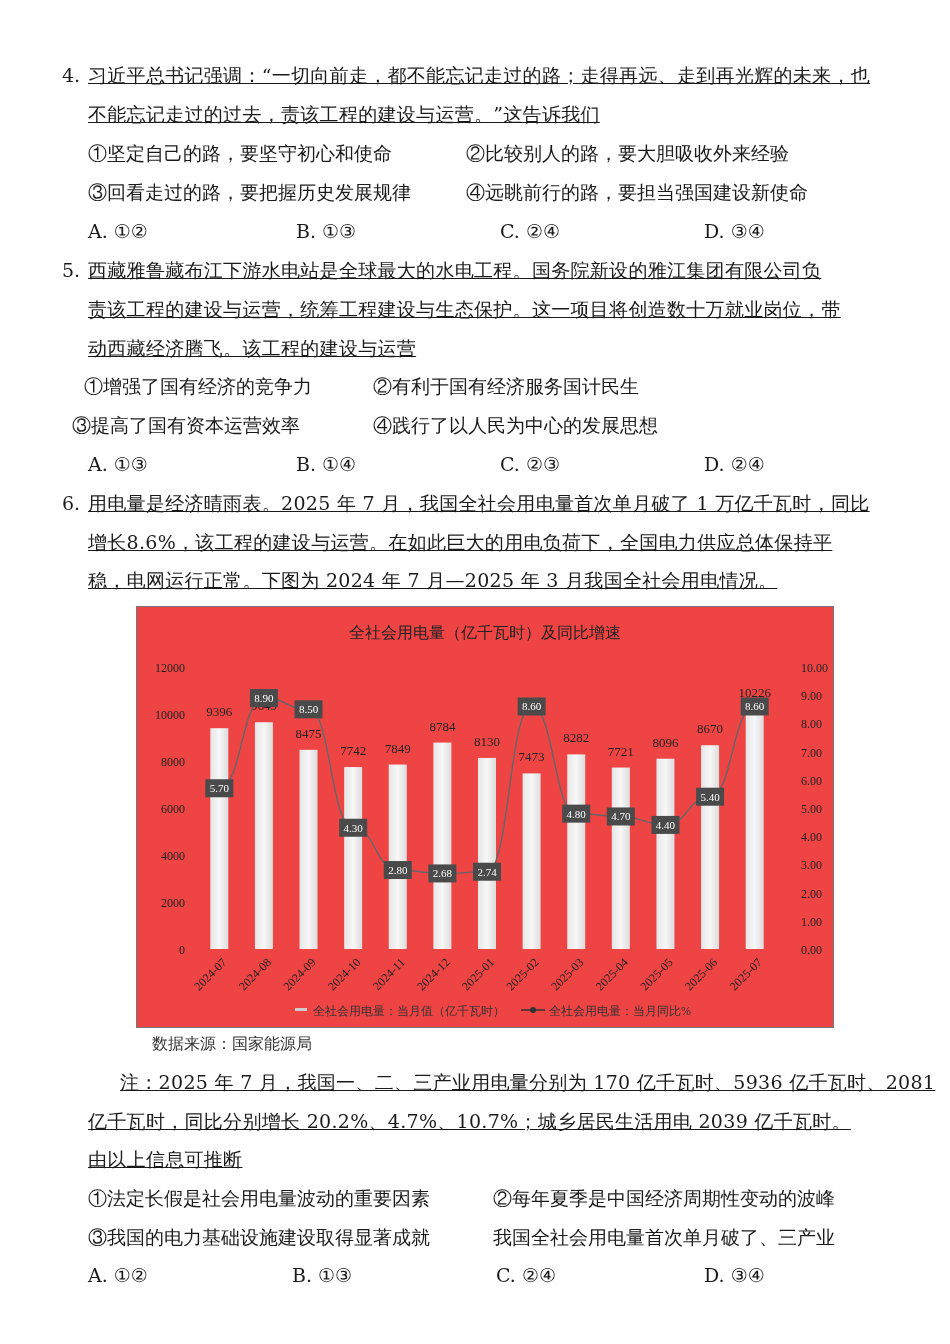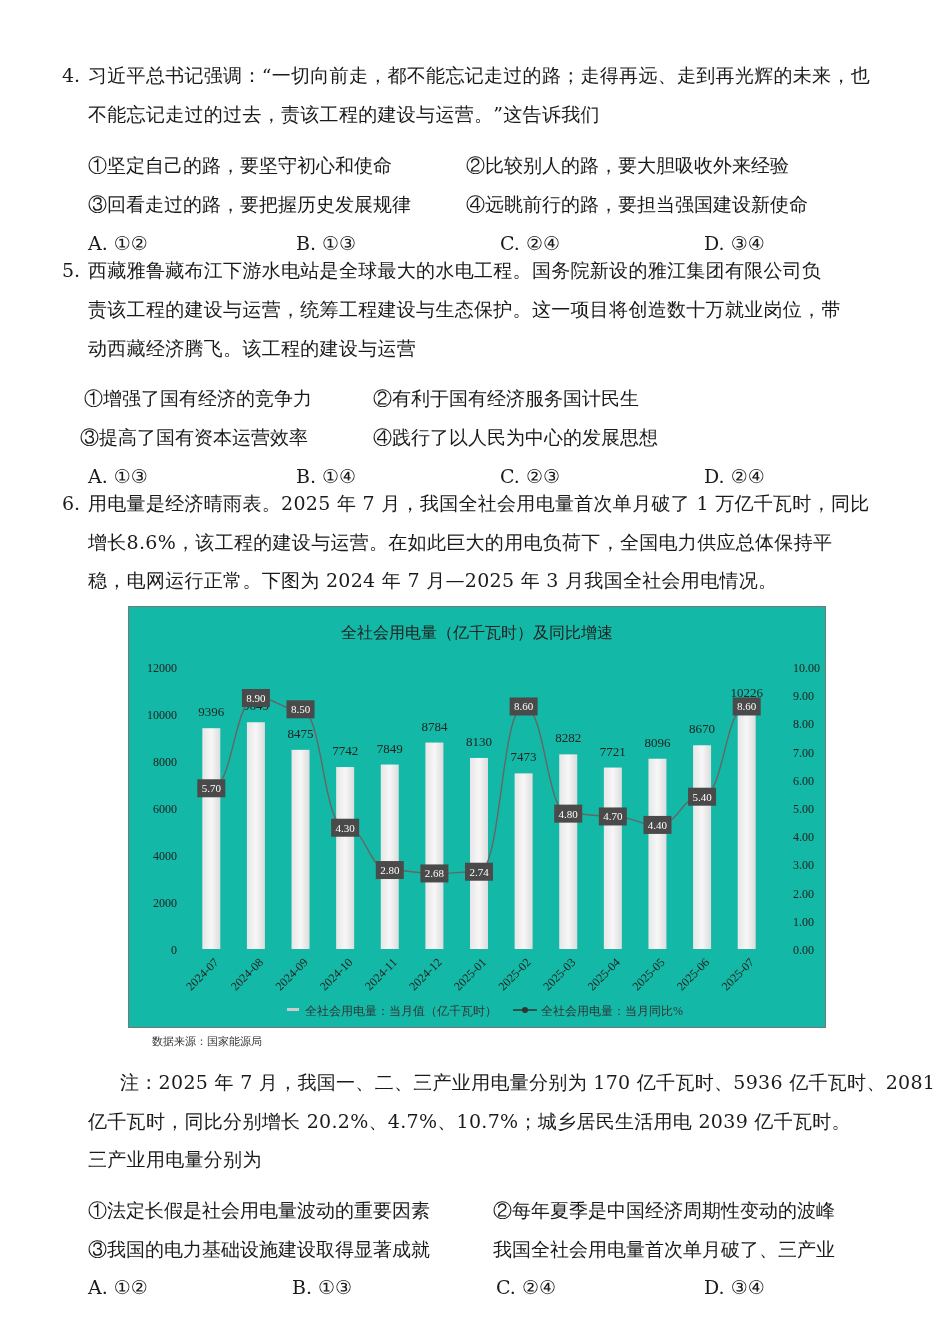--- a/index.html
+++ b/index.html
@@ -1,23 +1,23 @@
 <!DOCTYPE html>
 <html><head>
 <meta charset="utf-8">
 <style>
   html, body { margin:0; padding:0; background:#ffffff; }
   body { width:950px; height:1344px; position:relative; overflow:hidden;
          font-family:"DejaVu Serif","Liberation Serif",serif; color:#1a1a1a; }
-  .line { position:absolute; left:88px; font-size:19px; line-height:24px; white-space:nowrap; letter-spacing:0.3px; }
+  .line { position:absolute; left:88px; font-size:19px; line-height:24px; white-space:nowrap; letter-spacing:0.3px;text-decoration:underline; }
   .qnum { position:absolute; left:62px; font-size:19px; line-height:24px; }
-  .opt { position:absolute; font-size:19px; line-height:24px; white-space:nowrap;margin-top:12px; }
-  .chart-box { position:absolute; left:128px; top:606px; width:696px; height:420px; border:1.5px solid #777; background:#14b8a6; }
+  .opt { position:absolute; font-size:19px; line-height:24px; white-space:nowrap; }
+  .chart-box { position:absolute; left:136px; top:606px; width:696px; height:420px; border:1.5px solid #777; background:#ef4444; }
   .chart-title { position:absolute; left:0; right:0; top:16px; text-align:center; font-family:"DejaVu Sans","Liberation Sans",sans-serif; font-size:16px; color:#222; }
-  .source { position:absolute; left:152px; top:1034px; font-size:11px; color:#333; font-family:"DejaVu Serif",serif; }
+  .source { position:absolute; left:152px; top:1034px; font-size:16px; color:#333; font-family:"DejaVu Serif",serif; }
   svg text { font-family:"Liberation Serif","DejaVu Serif",serif; }
 </style>
 </head>
 <body>
 
 <div>
   <span class="qnum" style="top:63px">4.</span>
   <div class="line" style="top:63px">习近平总书记强调：“一切向前走，都不能忘记走过的路；走得再远、走到再光辉的未来，也</div>
   <div class="line" style="top:102px">不能忘记走过的过去，责该工程的建设与运营。”这告诉我们</div>
   <div class="opt" style="left:88px;top:141px">①坚定自己的路，要坚守初心和使命</div>
@@ -30,21 +30,21 @@
   <div class="opt" style="left:704px;top:219px">D. ③④</div>
 </div>
 
 <div>
   <span class="qnum" style="top:258px">5.</span>
   <div class="line" style="top:258px">西藏雅鲁藏布江下游水电站是全球最大的水电工程。国务院新设的雅江集团有限公司负</div>
   <div class="line" style="top:297px">责该工程的建设与运营，统筹工程建设与生态保护。这一项目将创造数十万就业岗位，带</div>
   <div class="line" style="top:336px">动西藏经济腾飞。该工程的建设与运营</div>
   <div class="opt" style="left:84px;top:374px">①增强了国有经济的竞争力</div>
   <div class="opt" style="left:373px;top:374px">②有利于国有经济服务国计民生</div>
-  <div class="opt" style="left:80px;top:413px">③提高了国有资本运营效率</div>
+  <div class="opt" style="left:72px;top:413px">③提高了国有资本运营效率</div>
   <div class="opt" style="left:373px;top:413px">④践行了以人民为中心的发展思想</div>
   <div class="opt" style="left:88px;top:452px">A. ①③</div>
   <div class="opt" style="left:296px;top:452px">B. ①④</div>
   <div class="opt" style="left:500px;top:452px">C. ②③</div>
   <div class="opt" style="left:704px;top:452px">D. ②④</div>
 </div>
 
 <div>
   <span class="qnum" style="top:491px">6.</span>
   <div class="line" style="top:491px">用电量是经济晴雨表。2025 年 7 月，我国全社会用电量首次单月破了 1 万亿千瓦时，同比</div>
@@ -150,21 +150,21 @@
         <line x1="384" y1="403" x2="408" y2="403" stroke="#333" stroke-width="1.5"></line>
         <circle cx="396" cy="403" r="3" fill="#333"></circle>
         <text x="412" y="408" font-size="12" fill="#333">全社会用电量：当月同比%</text>
       </svg>
   </div>
 
   <div class="source">数据来源：国家能源局</div>
 
   <div class="line" style="top:1070px;left:120px">注：2025 年 7 月，我国一、二、三产业用电量分别为 170 亿千瓦时、5936 亿千瓦时、2081</div>
   <div class="line" style="top:1109px">亿千瓦时，同比分别增长 20.2%、4.7%、10.7%；城乡居民生活用电 2039 亿千瓦时。</div>
-  <div class="line" style="top:1147px">三产业用电量分别为</div>
+  <div class="line" style="top:1147px">由以上信息可推断</div>
   <div class="opt" style="left:88px;top:1186px">①法定长假是社会用电量波动的重要因素</div>
   <div class="opt" style="left:493px;top:1186px">②每年夏季是中国经济周期性变动的波峰</div>
   <div class="opt" style="left:88px;top:1225px">③我国的电力基础设施建设取得显著成就</div>
   <div class="opt" style="left:493px;top:1225px">我国全社会用电量首次单月破了、三产业</div>
   <div class="opt" style="left:88px;top:1263px">A. ①②</div>
   <div class="opt" style="left:292px;top:1263px">B. ①③</div>
   <div class="opt" style="left:496px;top:1263px">C. ②④</div>
   <div class="opt" style="left:704px;top:1263px">D. ③④</div>
 </div>
 

